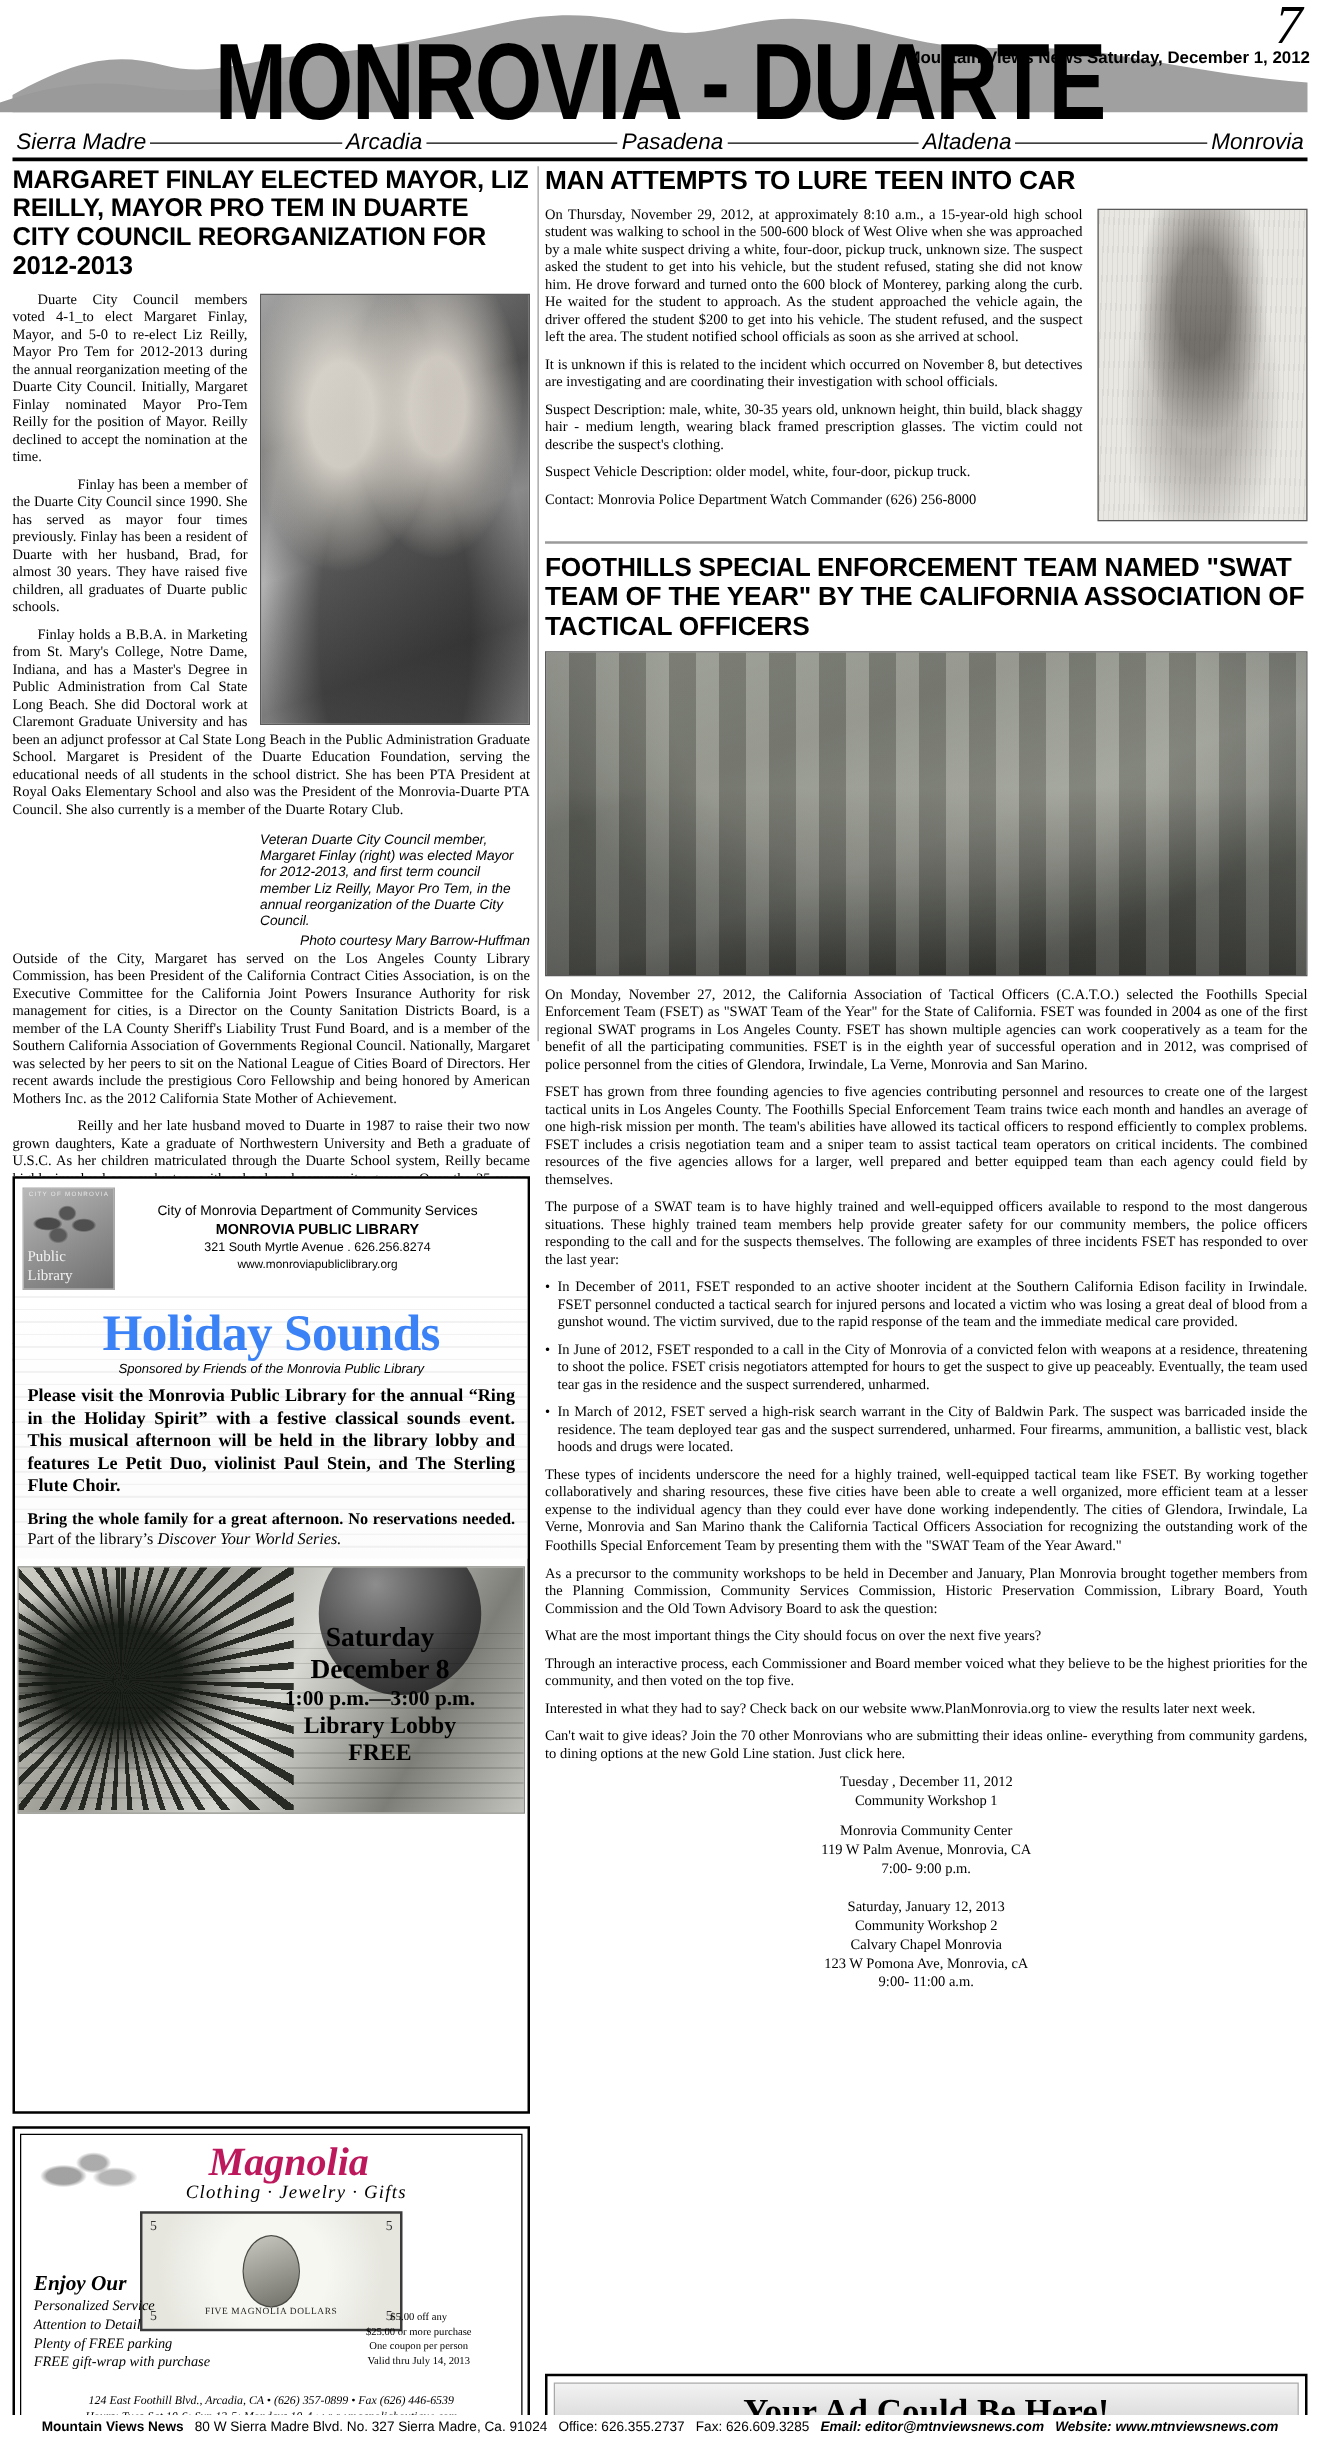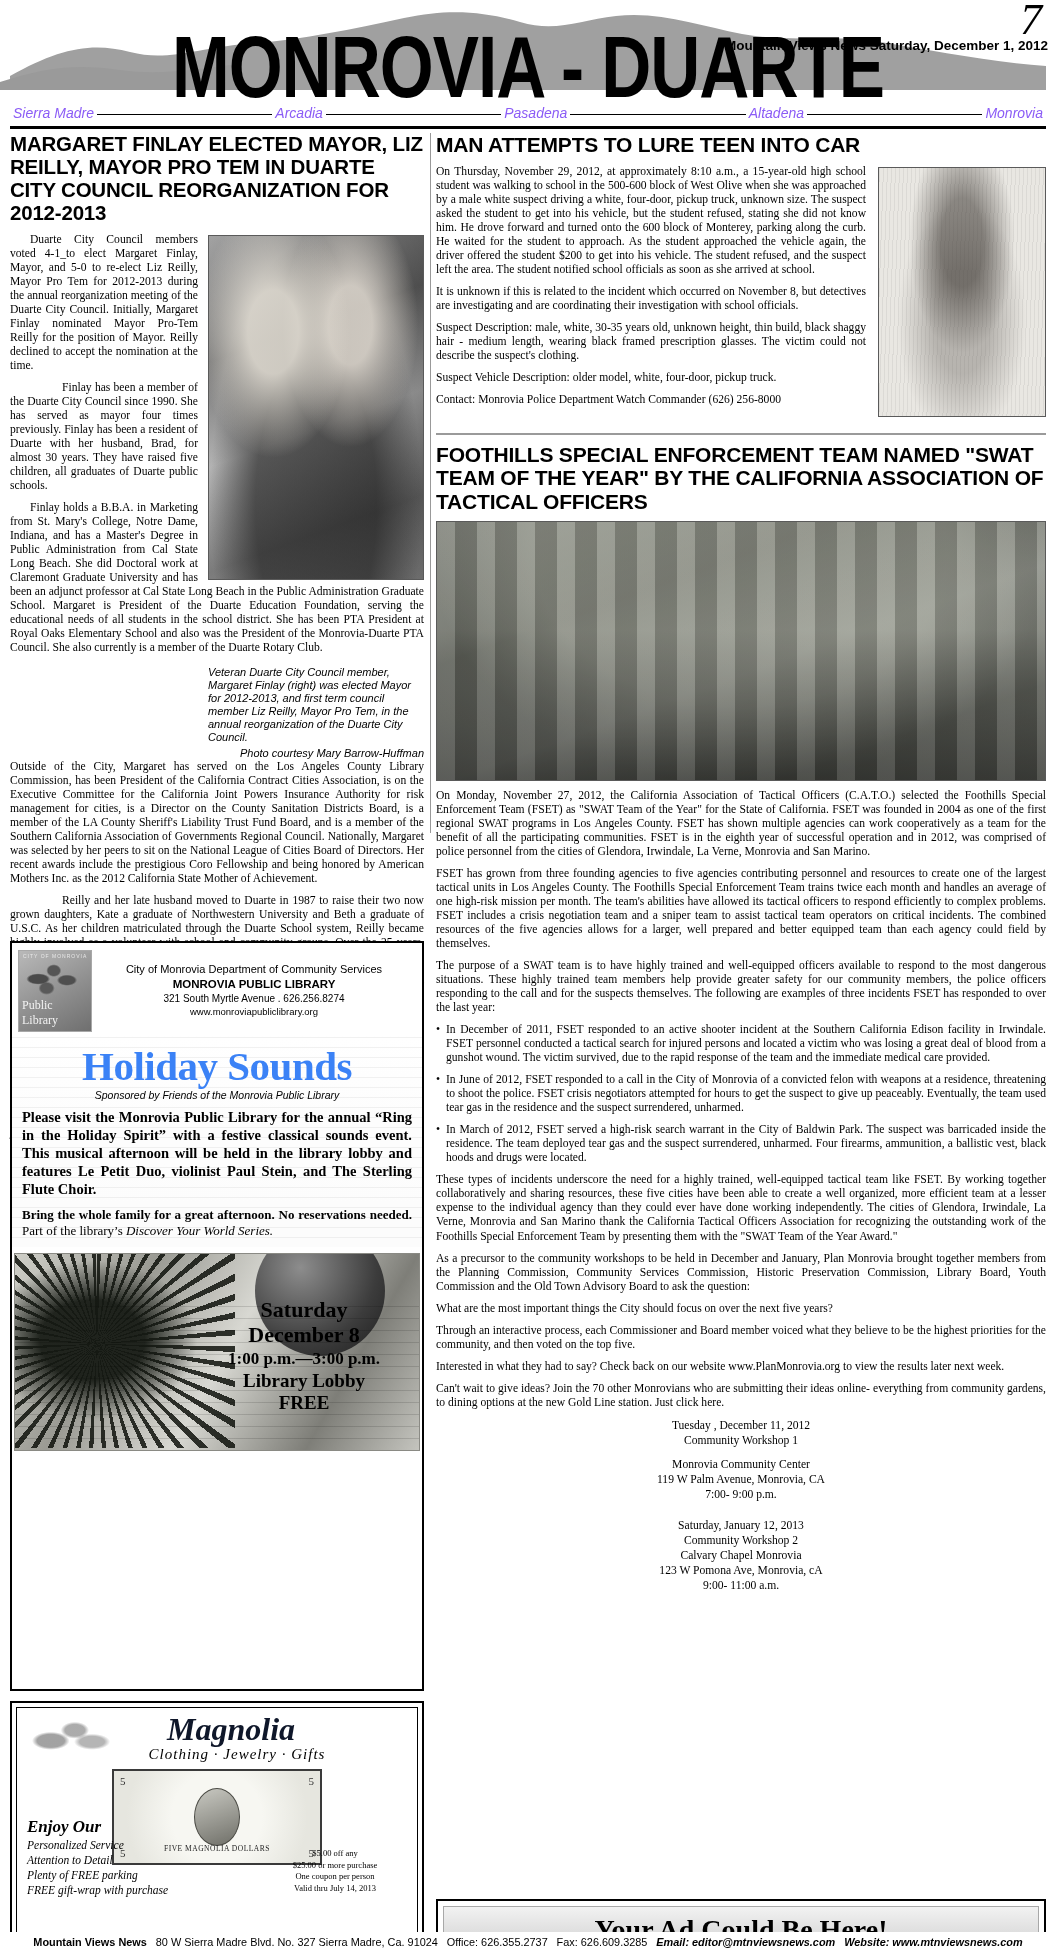--- a/index.html
+++ b/index.html
@@ -39,21 +39,21 @@
     font-family:"Liberation Serif", serif;
     font-size:44px; color:#000;
     font-style:italic;
   }
 
   
   .city-strip { position:relative; height:22px; width:1036px; margin:0 10px; }
   .city-row { position:absolute; left:0; top:0; width:100%; height:22px; display:flex; align-items:center; }
   .city-name {
     font-family:"Liberation Sans", sans-serif;
-    font-size:14px; font-style:italic; color:#8b5cf6;
+    font-size:18px; font-style:italic; color:#000000;
     white-space:nowrap; padding:0 3px; background:#fff; position:relative; z-index:2;
   }
   .city-rule { flex:1; height:1px; background:#000; position:relative; top:1px; }
 
   .thick-rule { height:3px; background:#000; margin:2px 10px 0 10px; }
 
   
   .content { position:relative; width:1036px; margin:0 10px; }
 
   .col-left  { position:absolute; left:0;   top:0; width:414px; }
@@ -225,21 +225,21 @@
   .holiday-photo .evt .l5 { font-size:19px; line-height:1.15; }
 
   
   .ad-magnolia {
     position:absolute; left:0; width:414px;
     border:2px solid #000; background:#fff; overflow:hidden;
   }
   .mag-inner { border:1px solid #000; margin:4px; padding:5px 8px 6px 8px; position:relative; height:calc(100% - 8px); }
   .mag-title {
     font-family:"Liberation Serif", serif; font-style:italic; font-weight:bold;
-    font-size:32px; text-align:center; line-height:1; margin:0 0 0 28px; color:#0f172a;
+    font-size:32px; text-align:center; line-height:1; margin:0 0 0 28px; color:#be185d;
   }
   .mag-sub {
     font-family:"Liberation Serif", serif; font-style:italic;
     font-size:15px; text-align:center; letter-spacing:1px; margin:1px 0 4px 40px;
   }
   .mag-leaf {
     position:absolute; left:8px; top:4px; width:86px; height:48px;
     background:
       radial-gradient(ellipse at 30% 60%, rgba(70,70,70,.5) 0 16%, transparent 22%),
       radial-gradient(ellipse at 58% 38%, rgba(70,70,70,.45) 0 14%, transparent 20%),
@@ -488,20 +488,24 @@
           <div class="li">FREE gift-wrap with purchase</div>
         </div>
 
         <div class="mag-right">
           <div>$5.00 off any</div>
           <div>$25.00 or more purchase</div>
           <div>One coupon per person</div>
           <div>Valid thru July 14, 2013</div>
         </div>
 
+        <div class="mag-addr">
+          <div>124 East Foothill Blvd., Arcadia, CA • (626) 357-0899 • Fax (626) 446-6539</div>
+          <div>Hours: Tues-Sat 10-6; Sun 12-5; Mondays 10-4 • www.magnoliaboutique.com</div>
+        </div>
       </div>
     </div>
 
     <div class="ad-yours" style="left:426px; top:1770px; width:610px; height:80px;">
       <div class="band">
         <div class="l1">Your Ad Could Be Here!</div>
         <div class="l2">Call Patricia at 626-818-2698 Today!</div>
       </div>
     </div>
 

